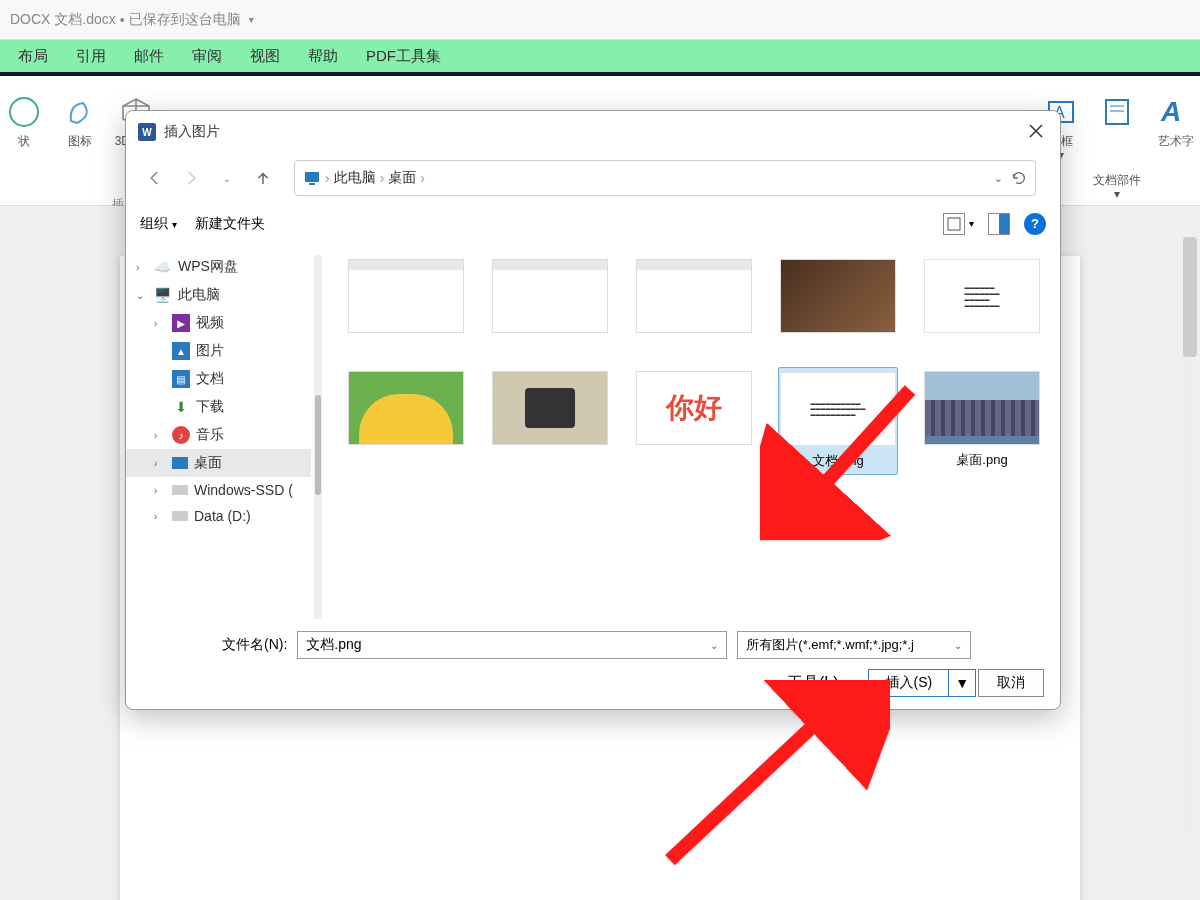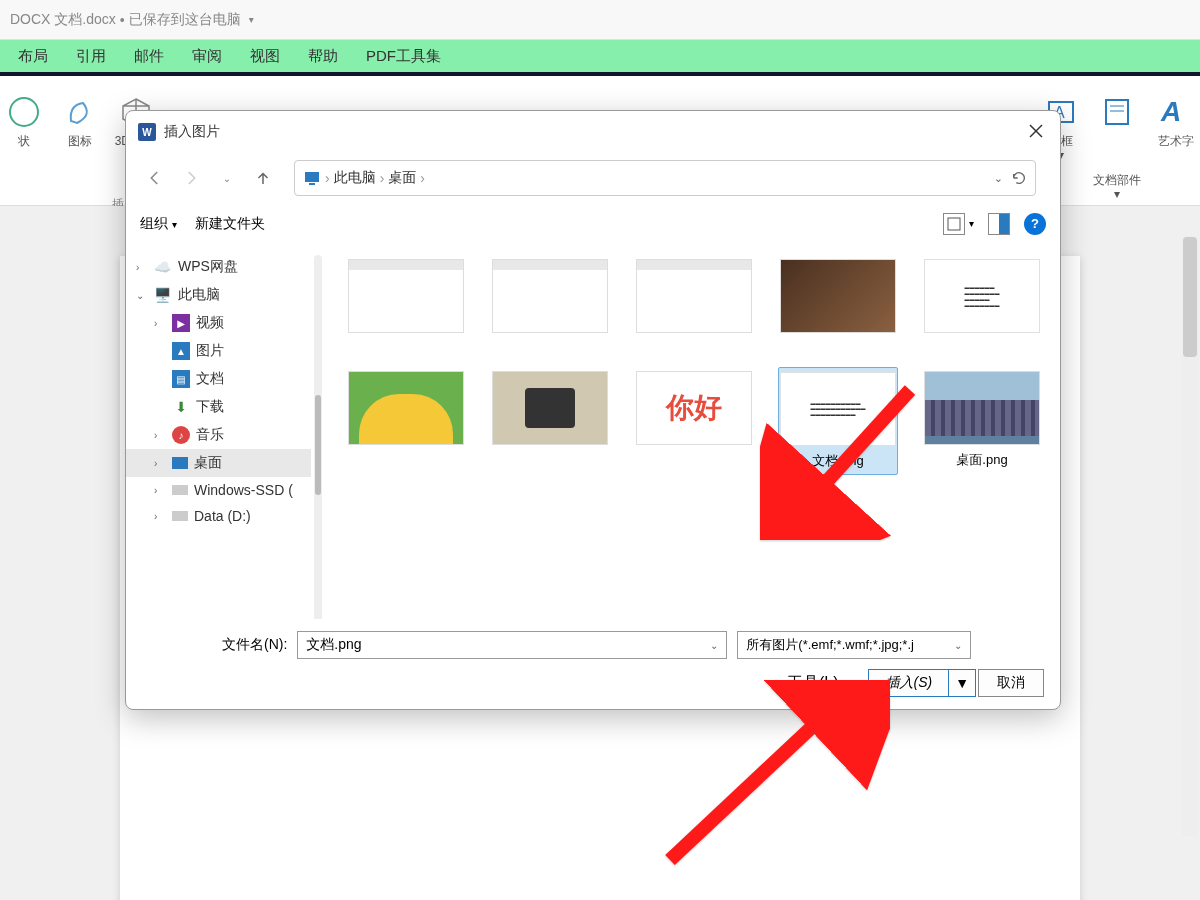--- a/index.html
+++ b/index.html
@@ -73,21 +73,21 @@
 .fname-label { margin-left: 80px; }
 .fname-input { flex: 1; height: 28px; border: 1px solid #999; padding: 0 8px; display: flex; align-items: center; justify-content: space-between; max-width: 430px; }
 .ftype-select { width: 234px; height: 28px; border: 1px solid #999; padding: 0 8px; display: flex; align-items: center; justify-content: space-between; font-size: 13px; }
 .footer-row2 { display: flex; justify-content: flex-end; gap: 2px; align-items: center; }
 .tool-drop { display: flex; align-items: center; gap: 6px; margin-right: 12px; }
 .btn { height: 28px; border: 1px solid #888; background: #fdfdfd; padding: 0 18px; display: flex; align-items: center; cursor: pointer; font-size: 14px; }
 .btn-split { display: flex; }
 .btn-split .btn { border-radius: 0; }
 .btn-split .main { border-right: none; padding: 0 16px; }
 .btn-split .arrow { padding: 0 6px; }
-.btn.primary { border-color: #2a7abf; font-style: italic; }
+.btn.primary { border-color: #2a7abf; }
 
 
 .arrow-ann { position: absolute; pointer-events: none; }
 .arrow-svg { filter: drop-shadow(0 1px 1px rgba(0,0,0,0.2)); }
 
 svg.ico { width: 16px; height: 16px; }
 </style>
 </head>
 <body>
 

